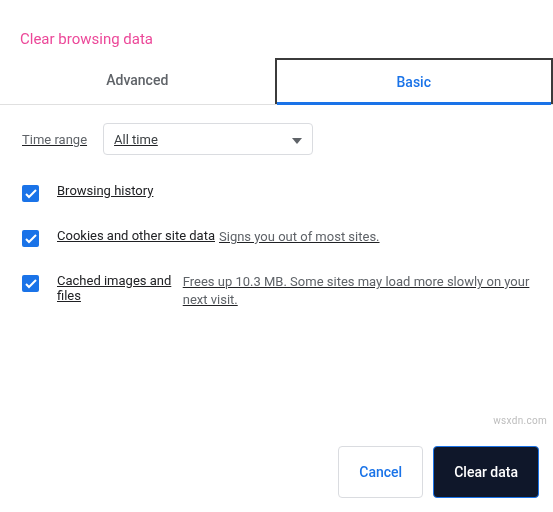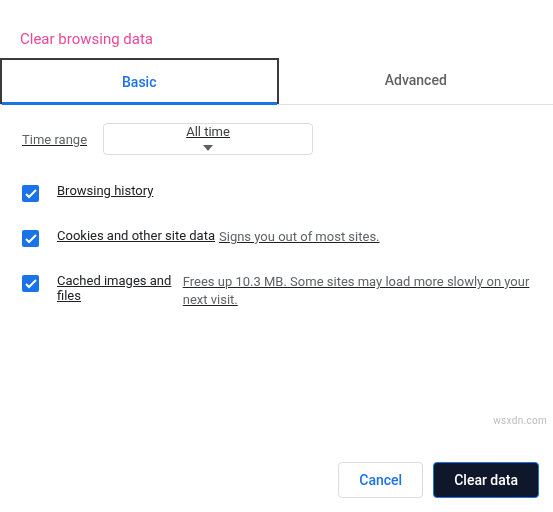--- a/index.html
+++ b/index.html
@@ -63,21 +63,20 @@
       align-items: center;
       justify-content: space-between;
       width: 210px;
       height: 32px;
       border: 1px solid #dadce0;
       border-radius: 4px;
       padding: 0 10px;
       color: #3c4043;
       font-size: 13px;
       cursor: pointer;
-      flex-direction: column;
     }
     .select .caret {
       color: #5f6368;
     }
     .option-row {
       display: flex;
       align-items: flex-start;
       gap: 18px;
       margin-bottom: 26px;
     }
@@ -108,21 +107,21 @@
       line-height: 1.4;
     }
     .footer {
       position: absolute;
       right: 14px;
       bottom: 14px;
       display: flex;
       gap: 10px;
     }
     .btn {
-      height: 36px;
+      height: 52px;
       padding: 0 20px;
       border-radius: 4px;
       font-size: 14px;
       font-weight: 500;
       cursor: pointer;
       display: flex;
       align-items: center;
       justify-content: center;
     }
     .btn-secondary {
@@ -143,22 +142,22 @@
       color: #bdbdbd;
       letter-spacing: 0.3px;
     }
   </style>
 </head>
 <body>
 
 <div class="dialog-title">Clear browsing data</div>
 
 <div class="tabs">
+  <div class="tab">Advanced</div>
   <div class="tab active">Basic</div>
-  <div class="tab">Advanced</div>
 </div>
 
 <div class="content">
 
   <div class="row-timerange">
     <span class="label-tr">Time range</span>
     <div class="select">
       <span>All time</span>
       <span class="caret">
         <svg width="10" height="6" viewBox="0 0 10 6">

